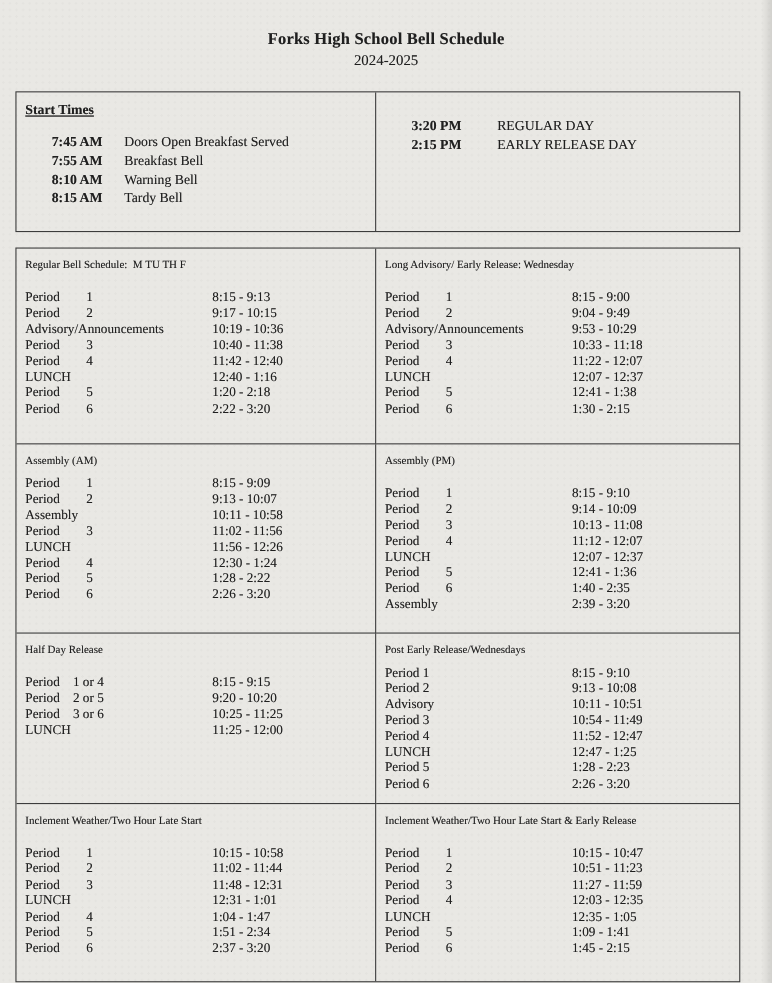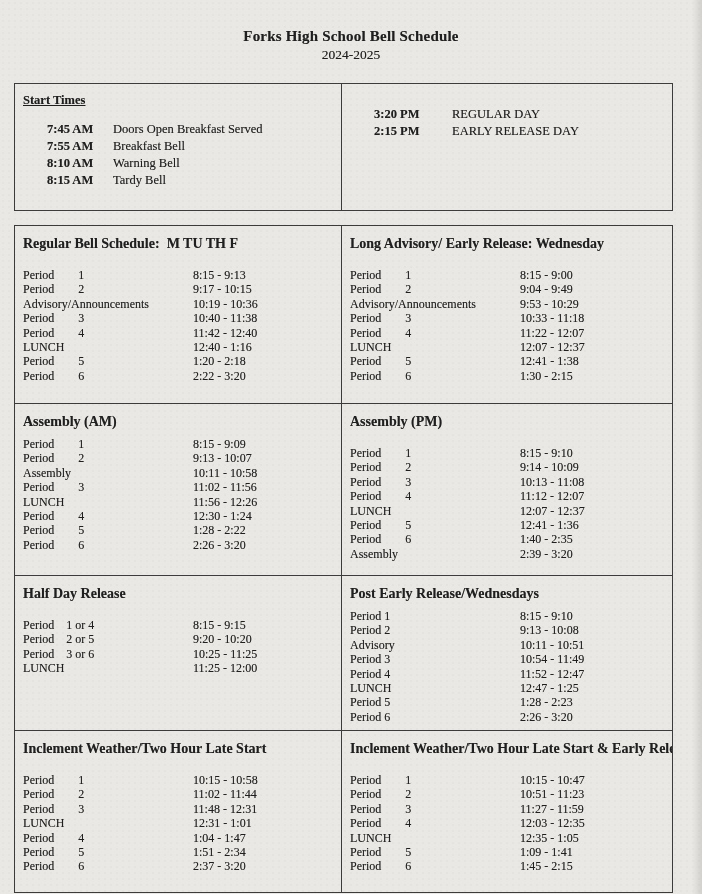--- a/index.html
+++ b/index.html
@@ -46,21 +46,21 @@
     margin:14px 29px 0 14px;
     border:1px solid #3c3c3c;
     display:grid;
     grid-template-columns:327px 1fr;
     grid-template-rows:178px 172px 155px 161px;
     box-sizing:content-box;
   }
   .cell{padding:10px 6px 0 8px;box-sizing:border-box;overflow:hidden;}
   .cell.bl{border-right:1px solid #3c3c3c;}
   .cell.bb{border-bottom:1px solid #3c3c3c;}
-  .cell-heading{font-size:14px;font-weight:bold;white-space:pre;}
+  .cell-heading{font-size:10px;font-weight:normal;white-space:pre;}
   .sched-rows{margin-top:16px;font-size:12px;}
   .sched-rows.tight{margin-top:7px;}
   .sched-rows .row{display:flex;line-height:14.4px;}
   .sched-rows .col-label{width:170px;white-space:pre;}
   .sched-rows .col-time{white-space:pre;}
   .row.bold{font-weight:normal;}
 </style>
 </head>
 <body>
 

